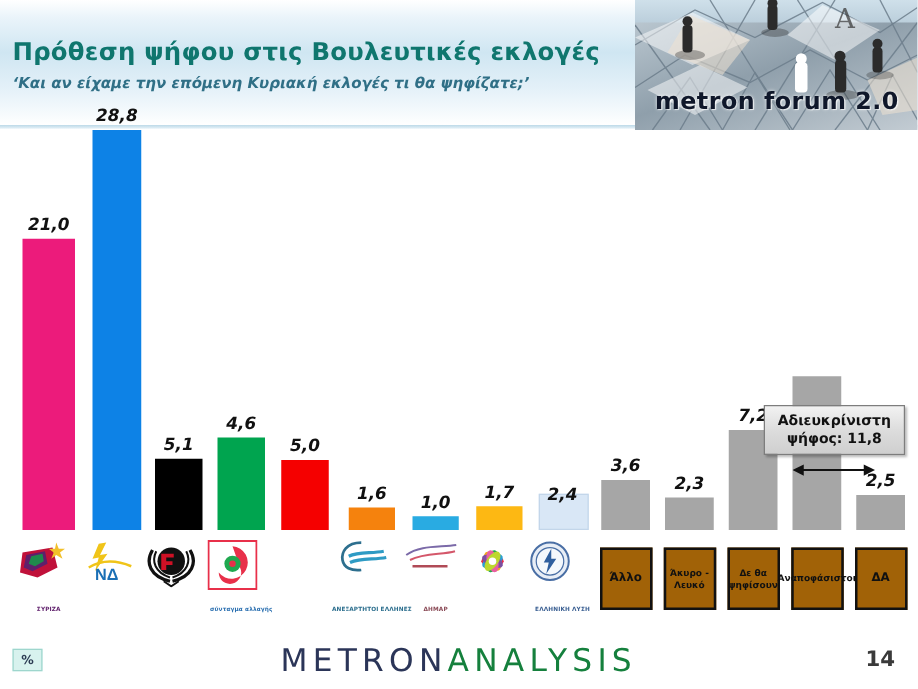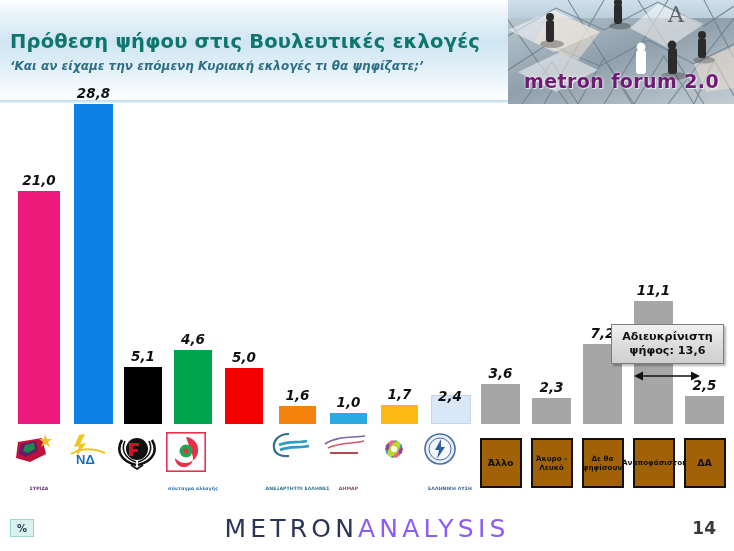--- a/index.html
+++ b/index.html
@@ -28,21 +28,21 @@
   
   .logo-box{position:absolute;left:508px;top:0;width:226px;height:104px;overflow:hidden;
     background:#9fb4c2;}
   .logo-sky{position:absolute;left:0;top:0;width:226px;height:30px;
     background:linear-gradient(180deg,#cfe0ea 0%,#aec3d2 100%);}
   .logo-ground{position:absolute;left:0;top:18px;width:226px;height:86px;
     background:linear-gradient(160deg,#b9c6cf 0%,#8f9fab 45%,#c3ccd3 100%);}
   .logo-box svg{position:absolute;left:0;top:0;}
   .logo-text{
     position:absolute;left:16px;top:70px;width:210px;
-    font-size:19px;font-weight:700;color:#701a75;
+    font-size:19px;font-weight:700;color:#0f172a;
     text-shadow:0 0 3px rgba(255,255,255,.85),1px 1px 0 rgba(255,255,255,.6);
     letter-spacing:.4px;white-space:nowrap;
   }
 
   
   .chart{position:absolute;left:0;top:104px;width:734px;height:392px;}
   .plot{position:absolute;left:0;top:0;width:734px;height:392px;}
 
   .bar-col{position:absolute;bottom:72px;}
   .bar{position:absolute;bottom:0;width:100%;}
@@ -85,21 +85,21 @@
   .footer{position:absolute;left:0;top:496px;width:734px;height:55px;background:#fff;}
   .pct-badge{
     position:absolute;left:10px;top:23px;width:24px;height:18px;
     background:#d8f2ee;border:1px solid #9ed6cd;
     display:flex;align-items:center;justify-content:center;
     font-size:10px;font-weight:700;color:#2b3a52;box-sizing:border-box;
   }
   .brand{position:absolute;left:0;top:18px;width:734px;text-align:center;
     font-size:25px;letter-spacing:4.2px;font-weight:400;white-space:nowrap;}
   .brand .b1{color:#2b3558;}
-  .brand .b2{color:#8b5cf6;text-align:center;}
+  .brand .b2{color:#15803d;text-align:center;}
   .page-no{position:absolute;right:18px;top:22px;font-size:17px;font-weight:700;color:#3a3a3a;}
 </style>
 </head>
 <body>
 
 <div class="header">
   <div class="header-band"></div>
   <div class="header-rule"></div>
 
   <div class="title-main">Πρόθεση ψήφου στις Βουλευτικές εκλογές</div>
@@ -301,35 +301,34 @@
       </div>
       <div class="bar-col" style="left: 583px; width: 39px; height: 80px;">
         <div class="bar" style="height: 80px; background: rgb(166, 166, 166);"></div>
         <div class="bar-val" style="bottom: 83px;">7,2</div>
       </div>
       <div style="position: absolute; left: 583px; width: 39px; bottom: 0px; height: 72px;">
         <div class="cat-box">Δε θα ψηφίσουν</div>
       </div>
       <div class="bar-col" style="left: 634px; width: 39px; height: 123.333px;">
         <div class="bar" style="height: 123.333px; background: rgb(166, 166, 166);"></div>
-        <div class="bar-val" style="bottom: 126.333px;">11,1</div>
       </div>
       <div style="position: absolute; left: 634px; width: 39px; bottom: 0px; height: 72px;">
         <div class="cat-box">Αναποφάσιστοι</div>
       </div>
       <div class="bar-col" style="left: 685px; width: 39px; height: 27.7778px;">
         <div class="bar" style="height: 27.7778px; background: rgb(166, 166, 166);"></div>
         <div class="bar-val" style="bottom: 30.7778px;">2,5</div>
       </div>
       <div style="position: absolute; left: 685px; width: 39px; bottom: 0px; height: 72px;">
         <div class="cat-box wide">ΔΑ</div>
       </div>
     </div>
 
-  <div class="callout">Αδιευκρίνιστη ψήφος: 13,6</div>
+  <div class="callout">Αδιευκρίνιστη ψήφος: 11,8</div>
   <svg class="callout-arrow" viewBox="0 0 66 16">
     <line x1="8" y1="8" x2="58" y2="8" stroke="#111" stroke-width="1.6"></line>
     <polygon points="0,8 9,3.5 9,12.5" fill="#111"></polygon>
     <polygon points="66,8 57,3.5 57,12.5" fill="#111"></polygon>
   </svg>
 </div>
 
 <div class="footer">
   <div class="pct-badge">%</div>
   <div class="brand">

